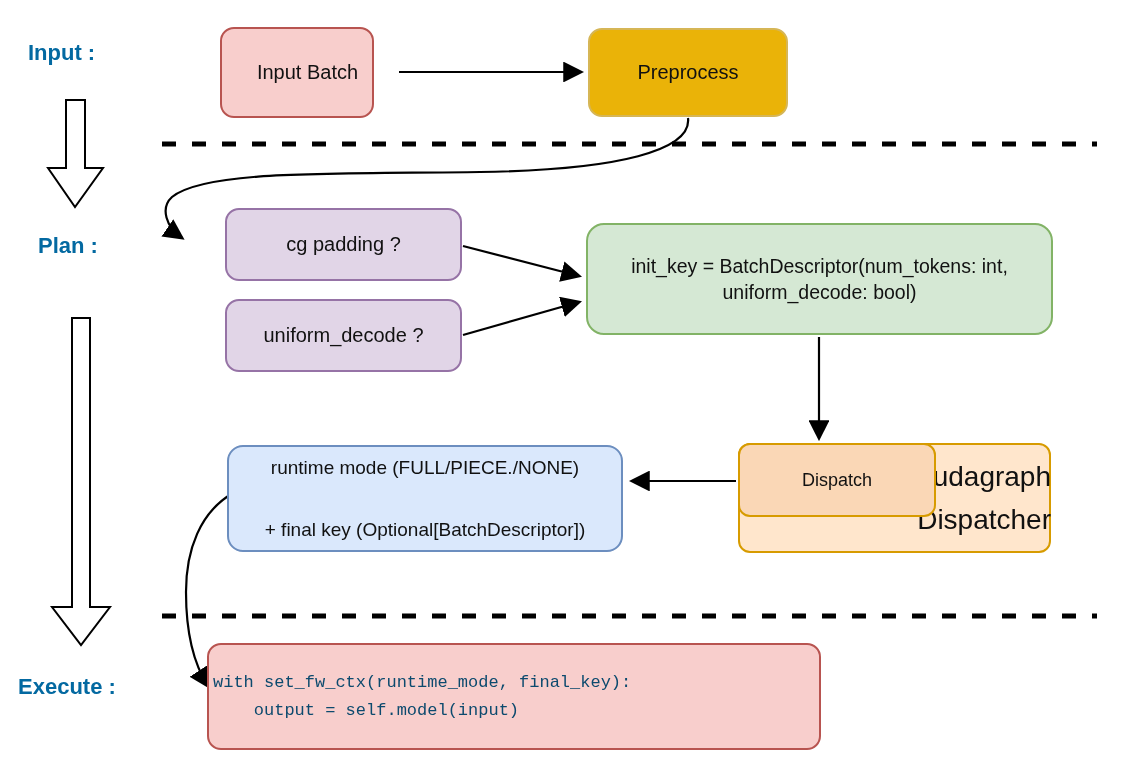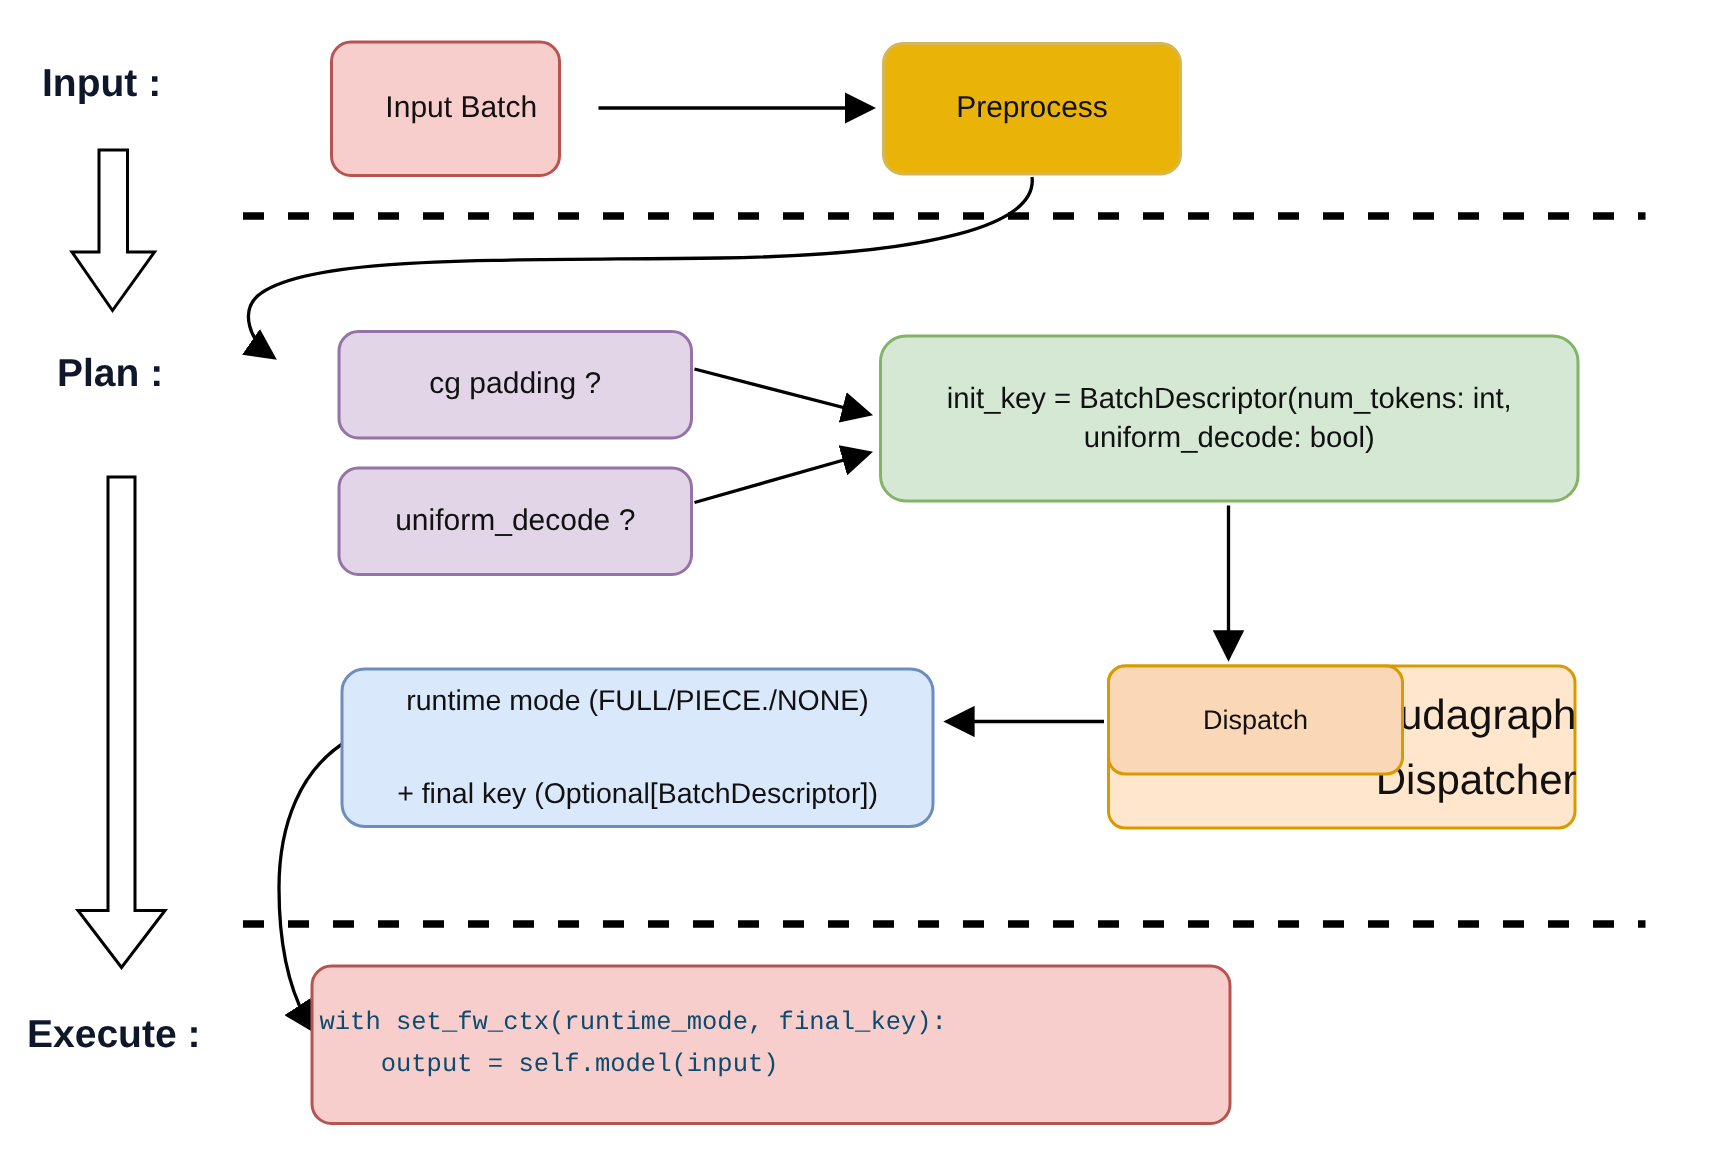--- a/index.html
+++ b/index.html
@@ -6,41 +6,41 @@
   #canvas{
     position:relative;
     width:1142px;height:770px;
     background:#ffffff;
     font-family:"Liberation Sans", sans-serif;
     color:#111;
     overflow:hidden;
   }
   .phase-label{
     position:absolute;
-    font-size:26px;
+    font-size:22px;
     font-weight:bold;
-    color:#0f172a;
+    color:#0369a1;
     white-space:nowrap;
   }
   .node{
     position:absolute;
     box-sizing:border-box;
     display:flex;
     flex-direction:column;
     align-items:center;
     justify-content:center;
     text-align:center;
     border-radius:14px;
     border:2px solid #000;
     font-size:20px;
     line-height:1.35;
   }
   .node.pink  {background:#f8cecc;border-color:#b85450;}
   .node.yellow{background:#eab308;border-color:#d6b656;}
-  .node.purple{background:#e1d5e7;border-color:#9673a6;margin-top:12px;}
+  .node.purple{background:#e1d5e7;border-color:#9673a6;}
   .node.green {background:#d5e8d4;border-color:#82b366;border-radius:18px;}
   .node.blue  {background:#dae8fc;border-color:#6c8ebf;border-radius:16px;gap:36px;}
   .node.orange-outer{background:#ffe6cc;border-color:#d79b00;border-radius:12px;}
   .node.orange-inner{background:#fad7b6;border-color:#d79b00;border-radius:12px;}
   .node.code{
     background:#f8cecc;border-color:#b85450;
     font-family:"Liberation Mono","DejaVu Sans Mono",monospace;
     font-size:17px;
     color:#0c4a6e;
     align-items:flex-start;

